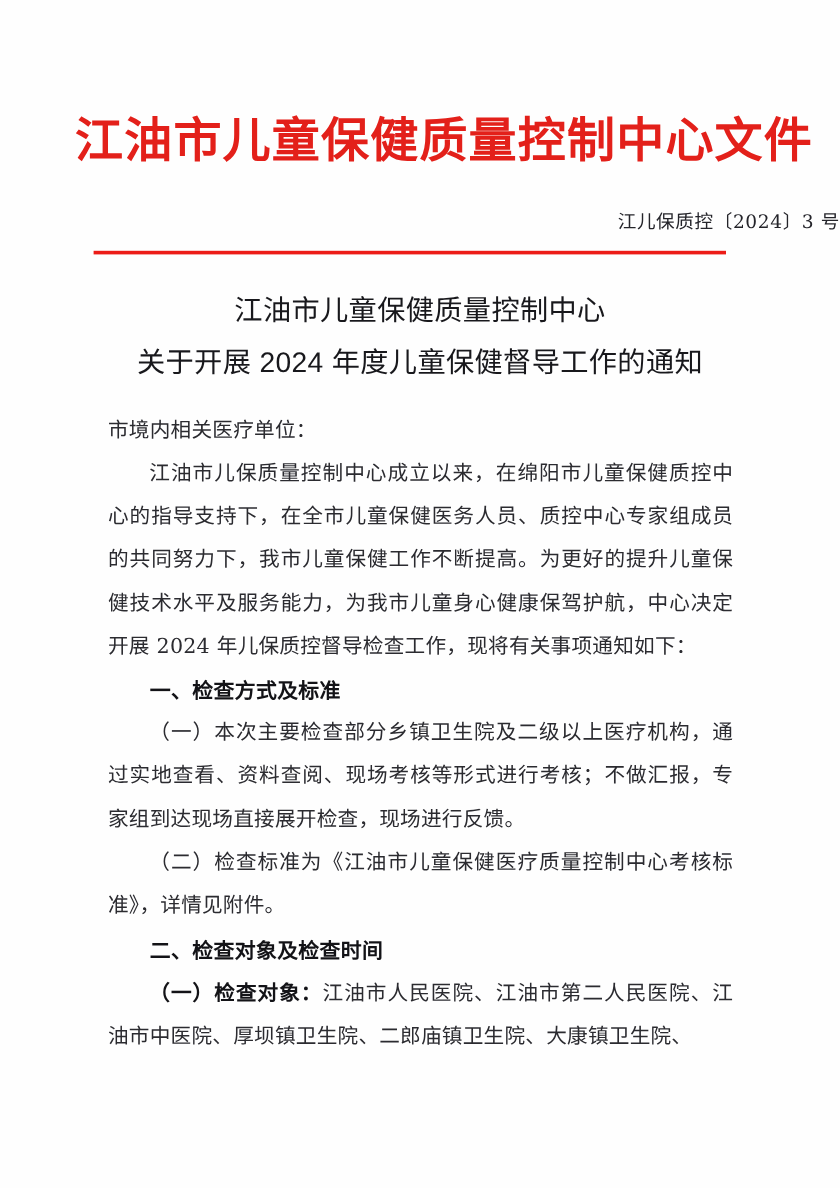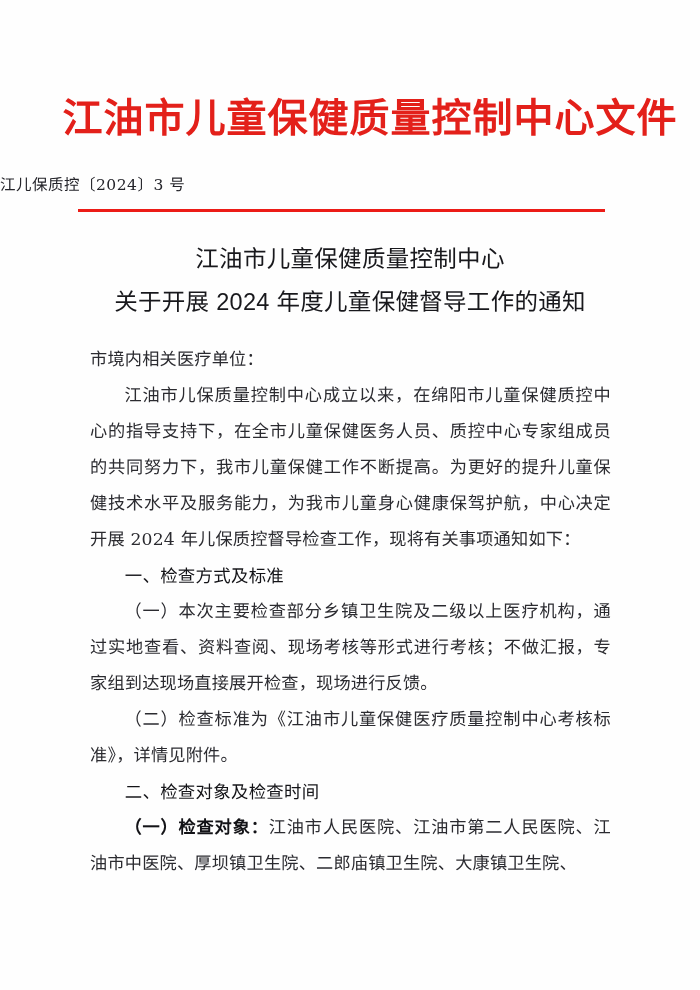--- a/index.html
+++ b/index.html
@@ -41,21 +41,21 @@
     letter-spacing: 1px;
     line-height: 1.12;
     white-space: nowrap;
   }
 
   .doc-number {
     position: absolute;
     top: 172px;
     left: 0;
     width: 700px;
-    text-align: left;
+    text-align: right;
     font-family: "DejaVu Serif", "Liberation Serif", serif;
     font-size: 15.5px;
     color: #24242a;
     letter-spacing: 0.5px;
   }
 
   .red-rule {
     position: absolute;
     top: 209px;
     left: 78px;
@@ -95,21 +95,21 @@
     line-height: 2.09;
     margin: 0;
     text-align: justify;
     text-justify: inter-ideograph;
     letter-spacing: 0.2px;
   }
   .p.indent { text-indent: 2em; }
 
   .h2 {
     font-family: "Liberation Sans", "DejaVu Sans", sans-serif;
-    font-weight: 400;
+    font-weight: 700;
     font-size: 17.4px;
     color: #131317;
     line-height: 2.09;
     margin: 0;
     text-indent: 2em;
     letter-spacing: 0.3px;
   }
 
   .lead {
     font-family: "Liberation Sans", "DejaVu Sans", sans-serif;

